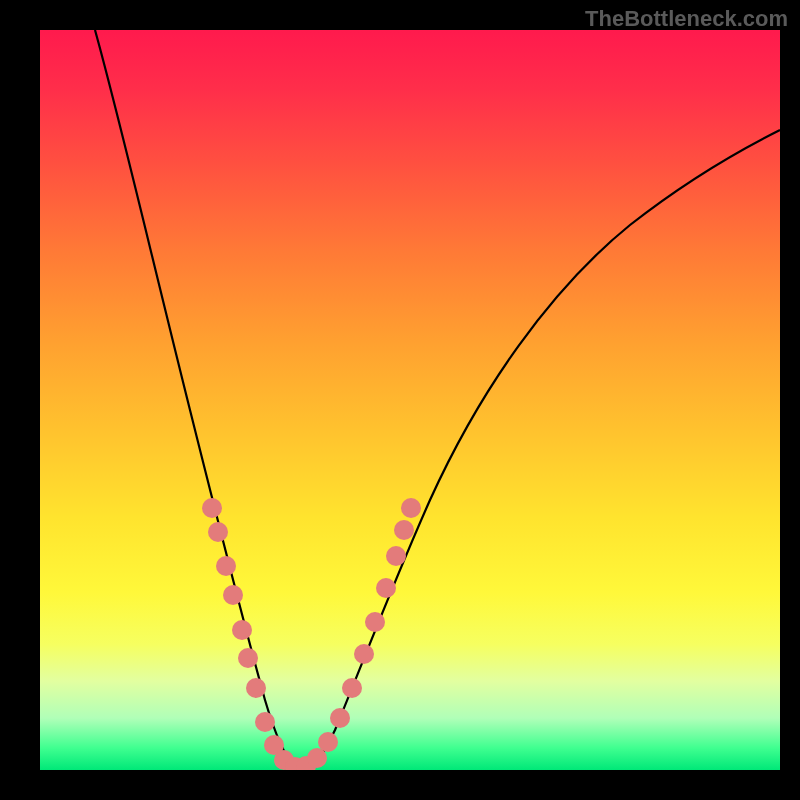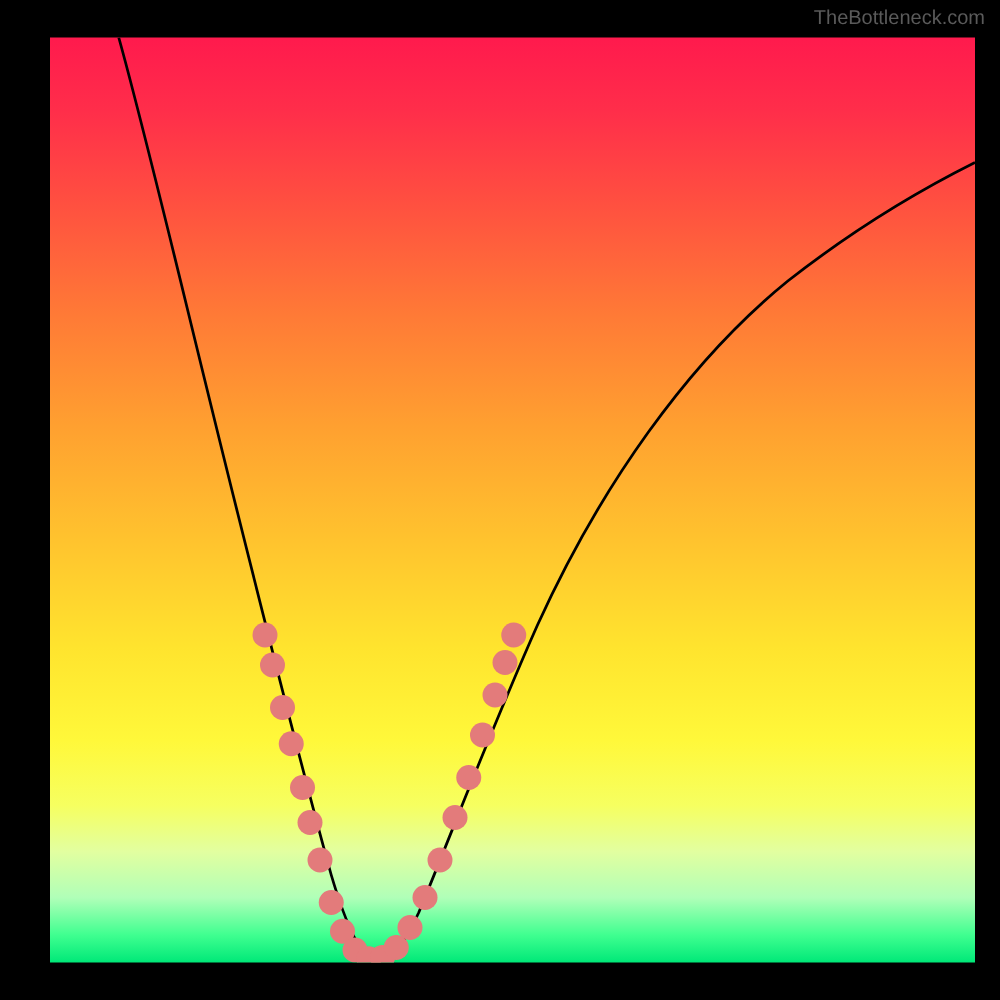--- a/index.html
+++ b/index.html
@@ -9,22 +9,22 @@
     background: #000;
     position: relative;
     overflow: hidden;
     font-family: Arial, sans-serif;
   }
   .watermark {
     position: absolute;
     top: 6px;
     right: 12px;
     color: #5a5a5a;
-    font-size: 16px;
-    font-weight: 400;
+    font-size: 22px;
+    font-weight: 700;
     z-index: 10;
   }
   .plot-area {
     position: absolute;
     left: 40px;
     top: 30px;
     width: 740px;
     height: 740px;
     background: linear-gradient(to bottom,
       #ff1a4d 0%,

